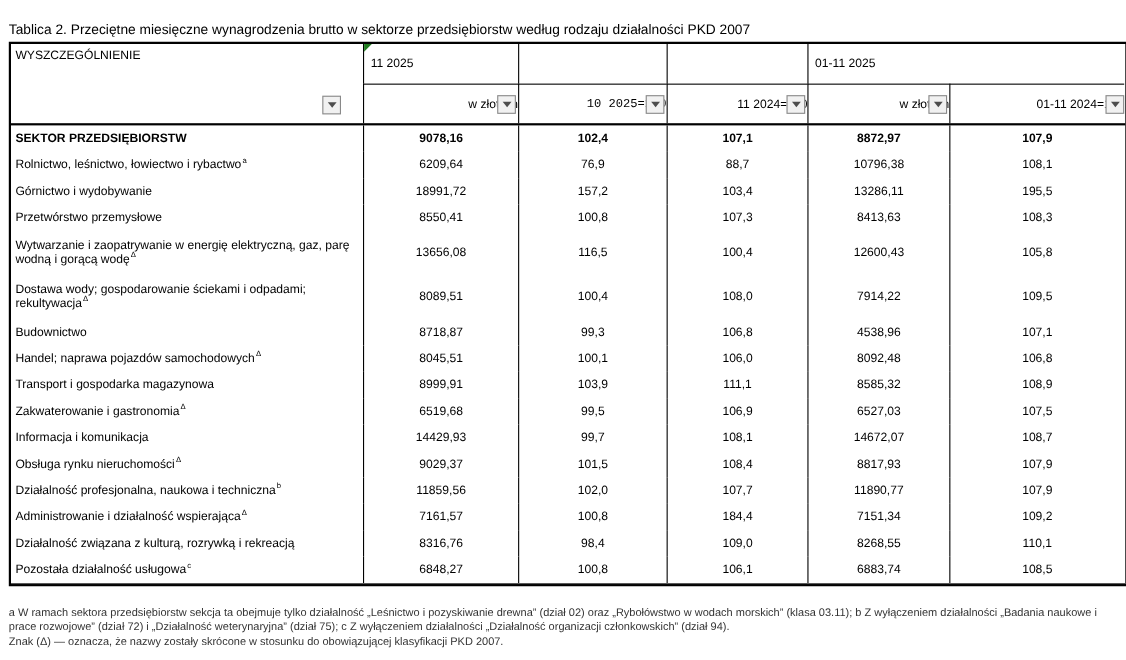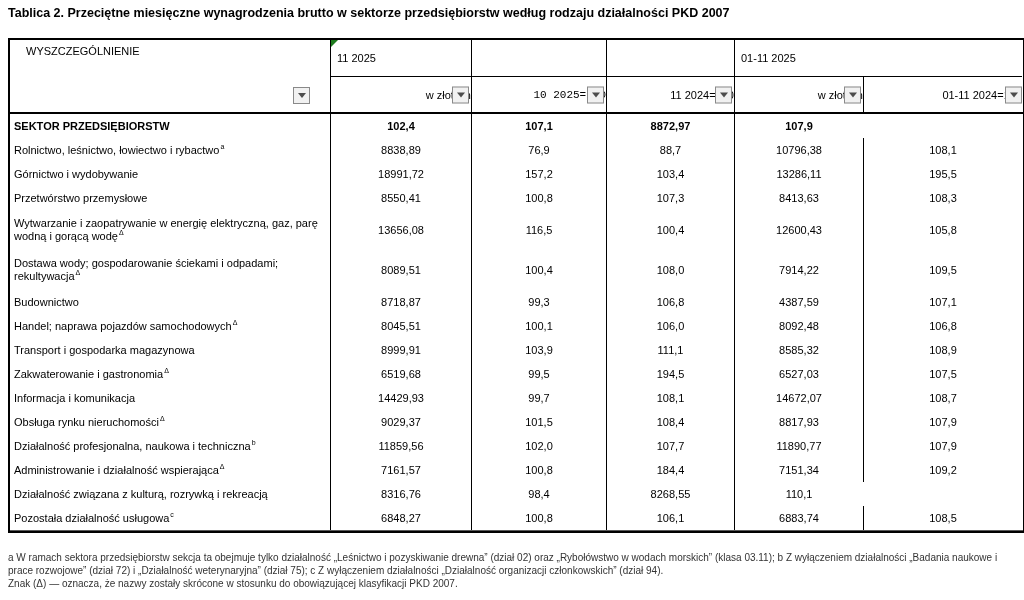--- a/index.html
+++ b/index.html
@@ -1,26 +1,26 @@
 <!DOCTYPE html>
 <html><head>
 <meta charset="utf-8">
 <style>
   html,body{margin:0;padding:0;}
   body{
     width:1024px;height:600px;position:relative;overflow:hidden;
     background:#ffffff;font-family:"Liberation Sans",sans-serif;color:#000;
   }
-  .title{position:absolute;left:8px;top:6px;font-size:12.5px;font-weight:bold;white-space:nowrap;}
+  .title{position:absolute;left:8px;top:20px;font-size:12.5px;font-weight:normal;white-space:nowrap;}
   .tbl{position:absolute;left:8px;top:38px;width:1016px;border:2px solid #000;border-right:1px solid #000;box-sizing:border-box;background:#fff;}
   .grid-cols{display:grid;grid-template-columns:320px 141px 135px 128px 129px 159px;}
   .thead{border-bottom:2px solid #000;}
   .thead-grid{grid-template-rows:36px 36px;}
   .cell{position:relative;font-size:11px;box-sizing:border-box;}
-  .head-col1{grid-row:1/3;grid-column:1;padding:5px 16px;}
+  .head-col1{grid-row:1/3;grid-column:1;padding:5px 4px;}
   .g2{grid-column:2;grid-row:1;}
   .g3{grid-column:3;grid-row:1;}
   .g4{grid-column:4;grid-row:1;}
   .g5{grid-column:5/7;grid-row:1;}
   .group-cell{display:flex;align-items:center;padding-left:6px;border-left:1px solid #000;}
   .sub-cell{grid-row:2;display:flex;align-items:center;justify-content:flex-end;border-left:1px solid #000;border-top:1px solid #000;}
   .s2{grid-column:2;}.s3{grid-column:3;font-family:Liberation Mono, monospace;}.s4{grid-column:4;}.s5{grid-column:5;}.s6{grid-column:6;}
   .tbody{border-bottom:1px solid #5a5a5a;}
   .row{min-height:24px;}
   .row.tall{min-height:40px;}
@@ -94,30 +94,31 @@
           <span class="arr"></span>
         </span>
     </div>
   </div>
 
   <div class="tbody">
       <div class="row grid-cols bold">
         <div class="cell label-cell">
           <span>SEKTOR PRZEDSIĘBIORSTW</span>
         </div>
+        <div class="cell num">9078,16</div>
         <div class="cell num">102,4</div>
         <div class="cell num">107,1</div>
         <div class="cell num">8872,97</div>
         <div class="cell num">107,9</div>
       </div>
       <div class="row grid-cols">
         <div class="cell label-cell">
           <span>Rolnictwo, leśnictwo, łowiectwo i rybactwo<span class="sup">a</span></span>
         </div>
-        <div class="cell num">8838,89</div>
+        <div class="cell num">6209,64</div>
         <div class="cell num">76,9</div>
         <div class="cell num">88,7</div>
         <div class="cell num">10796,38</div>
         <div class="cell num">108,1</div>
       </div>
       <div class="row grid-cols">
         <div class="cell label-cell">
           <span>Górnictwo i wydobywanie</span>
         </div>
         <div class="cell num">18991,72</div>
@@ -156,21 +157,21 @@
         <div class="cell num">7914,22</div>
         <div class="cell num">109,5</div>
       </div>
       <div class="row grid-cols">
         <div class="cell label-cell">
           <span>Budownictwo</span>
         </div>
         <div class="cell num">8718,87</div>
         <div class="cell num">99,3</div>
         <div class="cell num">106,8</div>
-        <div class="cell num">4387,59</div>
+        <div class="cell num">4538,96</div>
         <div class="cell num">107,1</div>
       </div>
       <div class="row grid-cols">
         <div class="cell label-cell">
           <span>Handel; naprawa pojazdów samochodowych<span class="sup">Δ</span></span>
         </div>
         <div class="cell num">8045,51</div>
         <div class="cell num">100,1</div>
         <div class="cell num">106,0</div>
         <div class="cell num">8092,48</div>
@@ -185,21 +186,21 @@
         <div class="cell num">111,1</div>
         <div class="cell num">8585,32</div>
         <div class="cell num">108,9</div>
       </div>
       <div class="row grid-cols">
         <div class="cell label-cell">
           <span>Zakwaterowanie i gastronomia<span class="sup">Δ</span></span>
         </div>
         <div class="cell num">6519,68</div>
         <div class="cell num">99,5</div>
-        <div class="cell num">194,5</div>
+        <div class="cell num">106,9</div>
         <div class="cell num">6527,03</div>
         <div class="cell num">107,5</div>
       </div>
       <div class="row grid-cols">
         <div class="cell label-cell">
           <span>Informacja i komunikacja</span>
         </div>
         <div class="cell num">14429,93</div>
         <div class="cell num">99,7</div>
         <div class="cell num">108,1</div>
@@ -235,20 +236,21 @@
         <div class="cell num">184,4</div>
         <div class="cell num">7151,34</div>
         <div class="cell num">109,2</div>
       </div>
       <div class="row grid-cols">
         <div class="cell label-cell">
           <span>Działalność związana z kulturą, rozrywką i rekreacją</span>
         </div>
         <div class="cell num">8316,76</div>
         <div class="cell num">98,4</div>
+        <div class="cell num">109,0</div>
         <div class="cell num">8268,55</div>
         <div class="cell num">110,1</div>
       </div>
       <div class="row grid-cols">
         <div class="cell label-cell">
           <span>Pozostała działalność usługowa<span class="sup">c</span></span>
         </div>
         <div class="cell num">6848,27</div>
         <div class="cell num">100,8</div>
         <div class="cell num">106,1</div>

